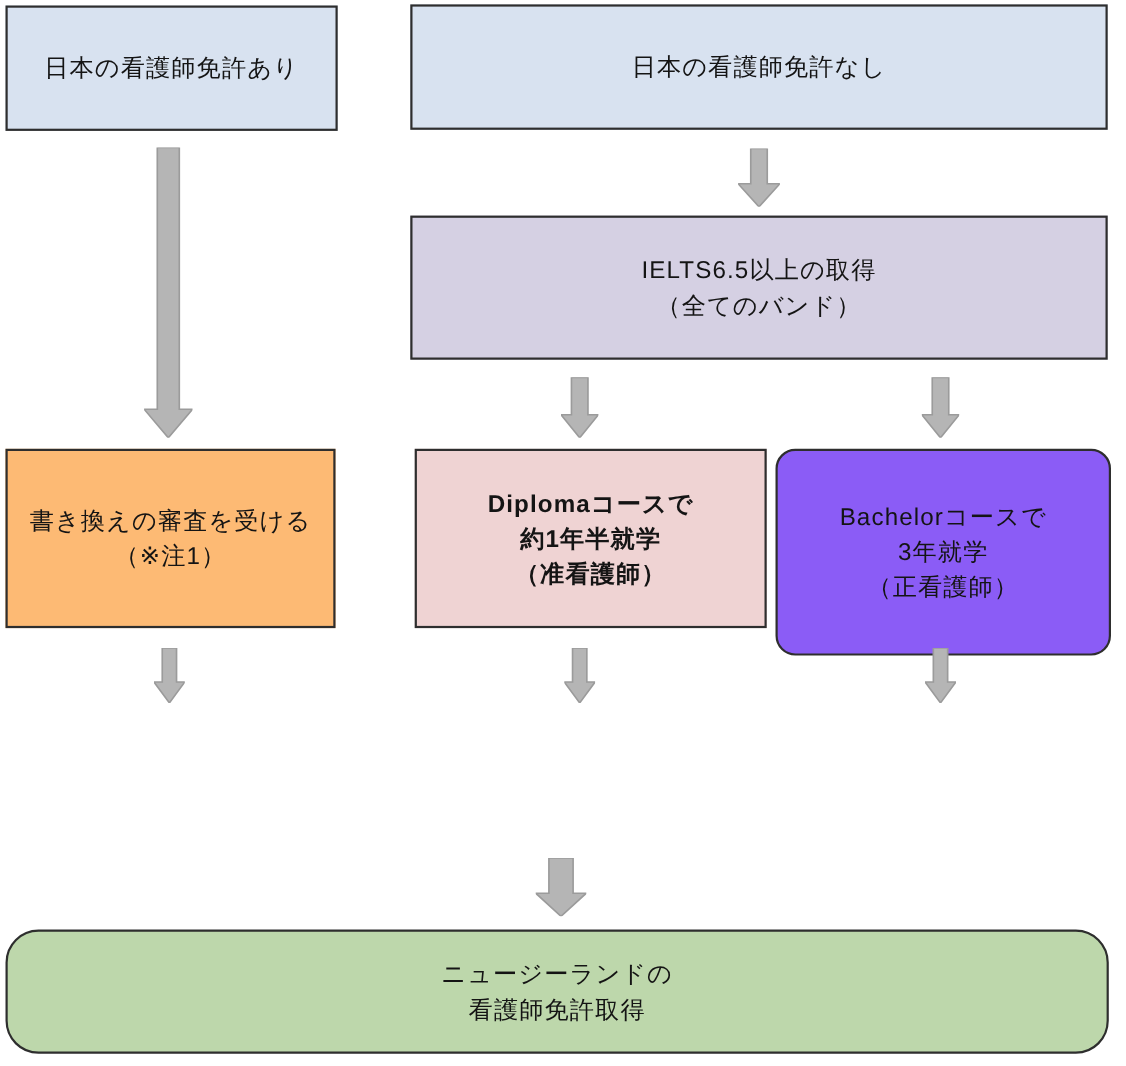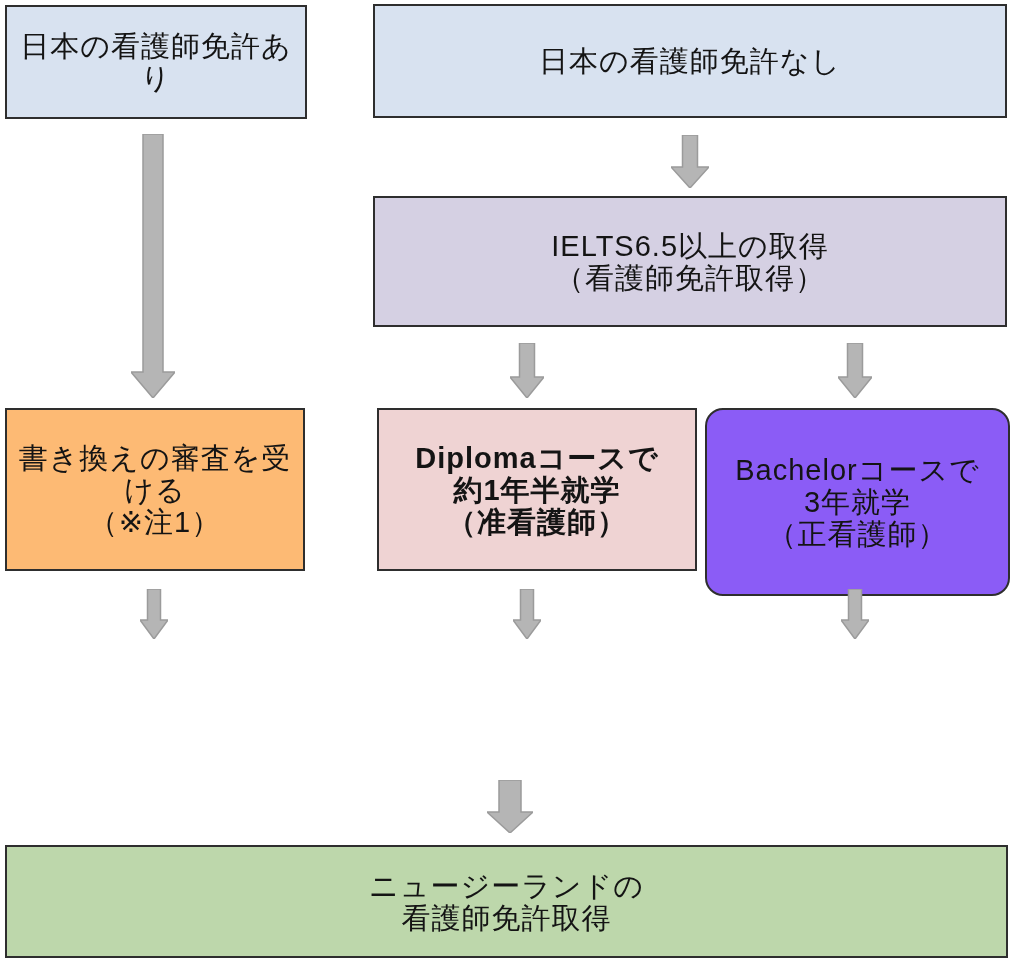--- a/index.html
+++ b/index.html
@@ -19,21 +19,21 @@
     position: absolute;
     box-sizing: border-box;
     border: 2px solid #2e2e2e;
     display: flex;
     align-items: center;
     justify-content: center;
     text-align: center;
   }
   .node-label {
     white-space: pre-line;
-    font-size: 29px;
+    font-size: 22px;
     line-height: 32px;
     letter-spacing: 1px;
     color: #141414;
   }
   .arrow {
     position: absolute;
   }
 </style>
 </head>
 <body>
@@ -51,21 +51,21 @@
   <svg class="arrow" style="left:131px; top:134px;" width="44" height="264">
     <polygon points="12,0 32,0 32,238 44,238 22,264 0,238 12,238" stroke-width="1.5" style="fill: rgb(181, 181, 181); stroke: rgb(155, 155, 155);"></polygon>
   </svg>
 
   <svg class="arrow" style="left:671px; top:135px;" width="38" height="53">
     <polygon points="11.5,0 26.5,0 26.5,32 38,32 19,53 0,32 11.5,32" stroke-width="1.5" style="fill: rgb(181, 181, 181); stroke: rgb(155, 155, 155);"></polygon>
   </svg>
 
   <div class="node" style="left: 373px; top: 196px; width: 634px; height: 131px; background-color: rgb(213, 208, 227); border-color: rgb(46, 46, 46);">
     <span class="node-label" style="color: rgb(20, 20, 20);">IELTS6.5以上の取得
-（看護師免許取得）</span>
+（全てのバンド）</span>
   </div>
 
   <svg class="arrow" style="left:510px; top:343px;" width="34" height="55">
     <polygon points="9.5,0 24.5,0 24.5,34 34,34 17,55 0,34 9.5,34" stroke-width="1.5" style="fill: rgb(181, 181, 181); stroke: rgb(155, 155, 155);"></polygon>
   </svg>
   <svg class="arrow" style="left:838px; top:343px;" width="34" height="55">
     <polygon points="9.5,0 24.5,0 24.5,34 34,34 17,55 0,34 9.5,34" stroke-width="1.5" style="fill: rgb(181, 181, 181); stroke: rgb(155, 155, 155);"></polygon>
   </svg>
 
   <div class="node" style="left: 5px; top: 408px; width: 300px; height: 163px; background-color: #fdba74; border-color: rgb(46, 46, 46);">
@@ -93,18 +93,18 @@
   </svg>
   <svg class="arrow" style="left:841px; top:589px;" width="28" height="50">
     <polygon points="7.5,0 20.5,0 20.5,31 28,31 14,50 0,31 7.5,31" stroke-width="1.5" style="fill: rgb(181, 181, 181); stroke: rgb(155, 155, 155);"></polygon>
   </svg>
 
 
   <svg class="arrow" style="left:487px; top:780px;" width="46" height="53">
     <polygon points="12,0 34,0 34,32 46,32 23,53 0,32 12,32" stroke-width="1.5" style="fill: rgb(181, 181, 181); stroke: rgb(155, 155, 155);"></polygon>
   </svg>
 
-  <div class="node" style="left: 5px; top: 845px; width: 1003px; height: 113px; background-color: rgb(189, 215, 171); border-color: rgb(46, 46, 46);">
+  <div class="node" style="left: 5px; top: 845px; width: 1003px; height: 113px; background-color: rgb(189, 215, 171); border-color: rgb(46, 46, 46); border-radius: 30px;">
     <span class="node-label" style="color: rgb(20, 20, 20);">ニュージーランドの
 看護師免許取得</span>
   </div>
 
 </div>
 
 </body></html>

